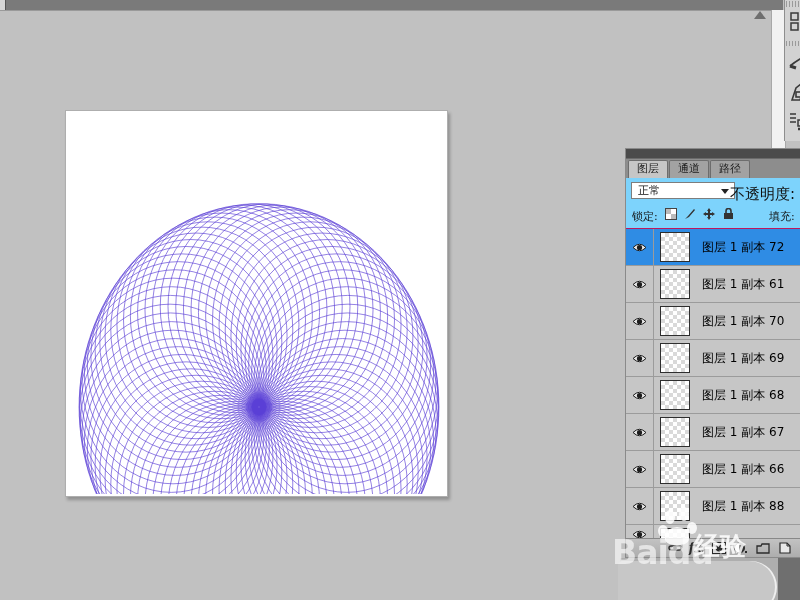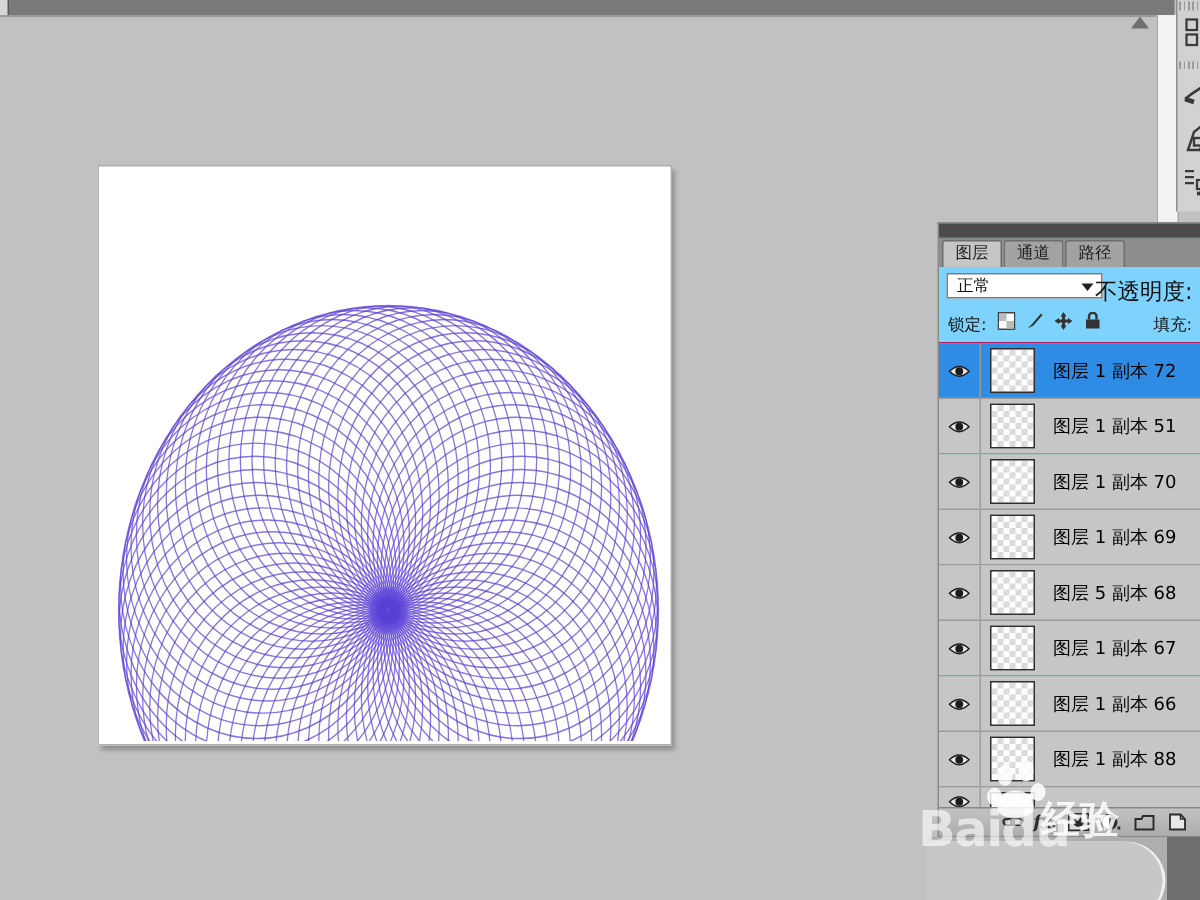--- a/index.html
+++ b/index.html
@@ -262,21 +262,21 @@
           <span class="lname">图层 1 副本 72</span>
         </div>
         <div class="lrow">
           <div class="eyecell">
             <svg width="15" height="11" viewBox="0 0 15 11">
               <path d="M1 5.5 Q7.5 -1 14 5.5 Q7.5 12 1 5.5 Z" fill="#e9e9e9" stroke="#1c1c1c" stroke-width="1"></path>
               <circle cx="7.5" cy="5.5" r="2.6" fill="#1c1c1c"></circle>
             </svg>
           </div>
           <div class="thumb"></div>
-          <span class="lname">图层 1 副本 51</span>
+          <span class="lname">图层 1 副本 61</span>
         </div>
         <div class="lrow">
           <div class="eyecell">
             <svg width="15" height="11" viewBox="0 0 15 11">
               <path d="M1 5.5 Q7.5 -1 14 5.5 Q7.5 12 1 5.5 Z" fill="#e9e9e9" stroke="#1c1c1c" stroke-width="1"></path>
               <circle cx="7.5" cy="5.5" r="2.6" fill="#1c1c1c"></circle>
             </svg>
           </div>
           <div class="thumb"></div>
           <span class="lname">图层 1 副本 70</span>
@@ -292,21 +292,21 @@
           <span class="lname">图层 1 副本 69</span>
         </div>
         <div class="lrow">
           <div class="eyecell">
             <svg width="15" height="11" viewBox="0 0 15 11">
               <path d="M1 5.5 Q7.5 -1 14 5.5 Q7.5 12 1 5.5 Z" fill="#e9e9e9" stroke="#1c1c1c" stroke-width="1"></path>
               <circle cx="7.5" cy="5.5" r="2.6" fill="#1c1c1c"></circle>
             </svg>
           </div>
           <div class="thumb"></div>
-          <span class="lname">图层 5 副本 68</span>
+          <span class="lname">图层 1 副本 68</span>
         </div>
         <div class="lrow">
           <div class="eyecell">
             <svg width="15" height="11" viewBox="0 0 15 11">
               <path d="M1 5.5 Q7.5 -1 14 5.5 Q7.5 12 1 5.5 Z" fill="#e9e9e9" stroke="#1c1c1c" stroke-width="1"></path>
               <circle cx="7.5" cy="5.5" r="2.6" fill="#1c1c1c"></circle>
             </svg>
           </div>
           <div class="thumb"></div>
           <span class="lname">图层 1 副本 67</span>

